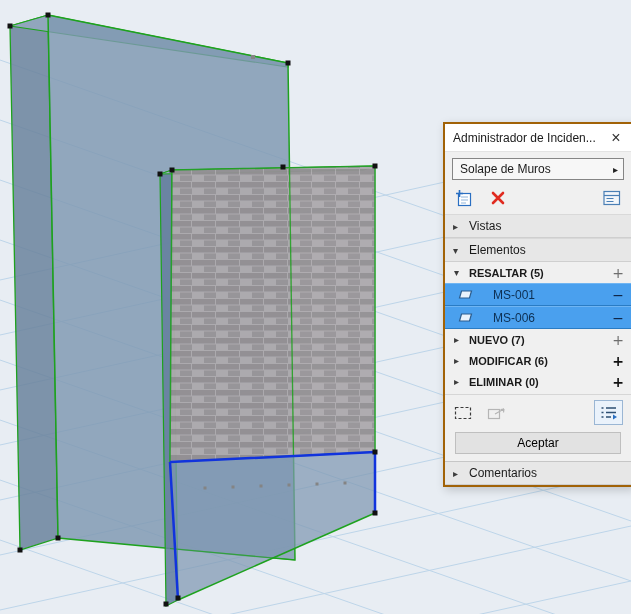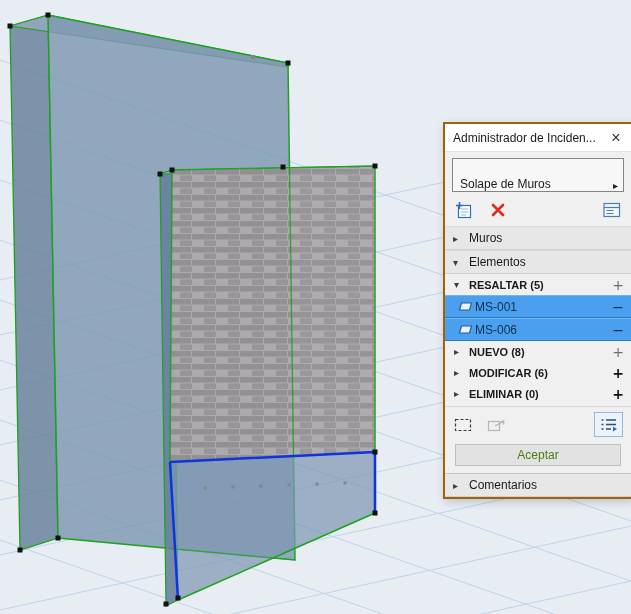--- a/index.html
+++ b/index.html
@@ -19,55 +19,55 @@
     font-size:12px; color:#1a1a1a;
   }
   .titlebar { height:27px; background:#ffffff; display:flex; align-items:center;
     padding:0 4px 0 8px; border-bottom:1px solid #e3e3e3; }
   .title { flex:1; white-space:nowrap; overflow:hidden; }
   .close { width:22px; height:22px; display:flex; align-items:center; justify-content:center;
     font-size:16px; color:#333; cursor:default; }
 
   .selector-wrap { padding:6px 7px 5px; }
   .selector { height:20px; border:1px solid #858585; background:#f7f7f7;
-    display:flex; align-items:flex-end; padding:12px 5px 0 7px; }
+    display:flex; align-items:center; padding:0 5px 0 7px; }
   .selector .flyout { margin-left:auto; font-size:10px; color:#222;
     font-family:"DejaVu Sans",sans-serif; }
 
   .arrow { font-family:"DejaVu Sans", sans-serif; font-size:10px; color:#3d3d3d;
     width:11px; display:inline-block; text-align:left; }
 
   .toolbar { display:flex; align-items:center; gap:14px; padding:3px 9px 6px; }
   .tbtn { width:20px; height:20px; display:flex; align-items:center; justify-content:center; }
   .tbtn.right { margin-left:auto; }
 
   .section { height:22px; background:#e7e7e7; border-top:1px solid #d9d9d9;
     border-bottom:1px solid #cfcfcf; display:flex; align-items:center; gap:5px; padding:0 8px; }
   .section.bottom { border-top:1px solid #c6c6c6; }
 
   .grouprow { height:21px; display:flex; align-items:center; gap:4px;
     padding:0 7px 0 9px; font-weight:bold; font-size:11px; background:#f0f0f0; }
   .grouprow .plus { margin-left:auto; font-size:14px; font-weight:normal; color:#6e6e6e;
     width:12px; text-align:center; font-family:"DejaVu Sans",sans-serif; }
   .grouprow .plus.strong { color:#101010; font-weight:bold; }
 
-  .msrow { height:21px; display:flex; align-items:center; gap:2px;
+  .msrow { height:21px; display:flex; align-items:center; gap:20px;
     padding:0 7px 0 13px; background:#4aa0ee;
     border-top:1px solid #6fb5f3; border-bottom:1px solid #2a7cc4; color:#0d2f52; }
   .msrow .minus { margin-left:auto; font-size:14px; color:#0d2140; width:12px;
     text-align:center; font-family:"DejaVu Sans",sans-serif; }
 
   .toolrow { display:flex; align-items:center; gap:14px; padding:5px 8px 4px;
     border-top:1px solid #d6d6d6; margin-top:2px; }
   .listbtn { margin-left:auto; width:27px; height:23px; border:1px solid #9ab6d4;
     background:#eaf2fb; display:flex; align-items:center; justify-content:center; }
 
   .acceptwrap { padding:3px 10px 7px; }
   .accept { display:block; width:100%; height:22px; background:#e2e2e2;
-    border:1px solid #bfbfbf; color:#4d7c0f; font-size:12px; font-family:inherit; }
+    border:1px solid #bfbfbf; color:#000000; font-size:12px; font-family:inherit; }
 </style>
 </head>
 <body>
 
 <svg class="viewport" width="631" height="614" viewBox="0 0 631 614">
   <defs>
     <pattern id="brick" width="24" height="13" patternUnits="userSpaceOnUse">
       <rect width="24" height="13" fill="#b9b0af"></rect>
       <rect x="0" y="0" width="23" height="5.5" fill="#99908f"></rect>
       <rect x="12" y="6.5" width="23" height="5.5" fill="#9f9695"></rect>
@@ -177,21 +177,21 @@
       <svg width="18" height="16" viewBox="0 0 18 16">
         <rect x="1" y="1.5" width="15.5" height="13" fill="#f2f6fa" stroke="#4a7fb5" stroke-width="1.2"></rect>
         <path d="M1 5.5h15.5" stroke="#4a7fb5" stroke-width="1.2"></path>
         <path d="M3.5 8.5h7 M3.5 11.5h7" stroke="#4a7fb5" stroke-width="1"></path>
       </svg>
     </span>
   </div>
 
   <div class="section">
     <span class="arrow">▸</span>
-    <span>Muros</span>
+    <span>Vistas</span>
   </div>
 
   <div class="section">
     <span class="arrow">▾</span>
     <span>Elementos</span>
   </div>
 
   <div class="grouprow">
     <span class="arrow">▾</span>
     <span>RESALTAR (5)</span>
@@ -209,21 +209,21 @@
   <div class="msrow">
     <svg width="15" height="11" viewBox="0 0 15 11">
       <polygon points="3.5,2 13.5,2 11.5,9 1.5,9" fill="#e8f2fc" stroke="#2b5d8f" stroke-width="1.2"></polygon>
     </svg>
     <span>MS-006</span>
     <span class="minus">−</span>
   </div>
 
   <div class="grouprow">
     <span class="arrow">▸</span>
-    <span>NUEVO (8)</span>
+    <span>NUEVO (7)</span>
     <span class="plus">+</span>
   </div>
 
   <div class="grouprow">
     <span class="arrow">▸</span>
     <span>MODIFICAR (6)</span>
     <span class="plus strong">+</span>
   </div>
 
   <div class="grouprow">

